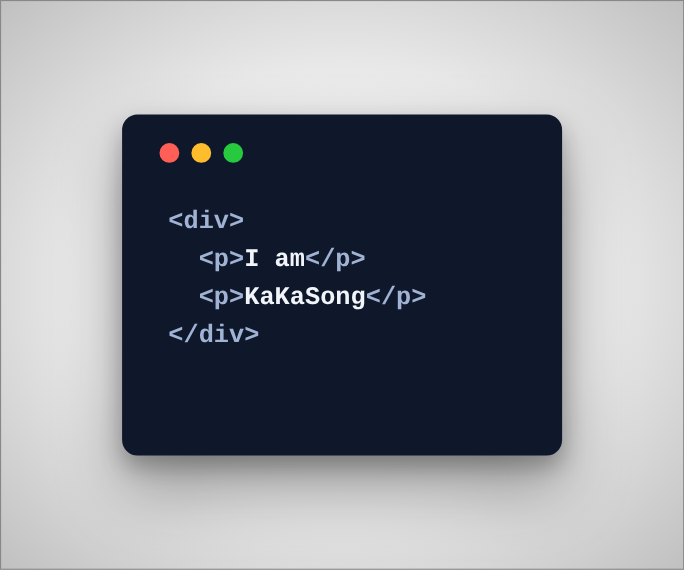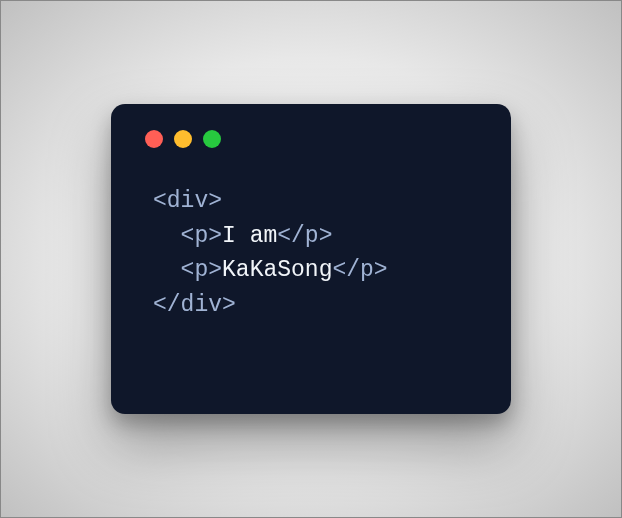--- a/index.html
+++ b/index.html
@@ -1,18 +1,19 @@
 <!DOCTYPE html>
 <html><head>
   <meta charset="utf-8">
   <style>
     * {
       margin: 0;
       padding: 0;
       box-sizing: border-box;
+      font-weight: bold;
     }
     body {
       width: 622px;
       height: 518px;
       background: radial-gradient(ellipse at center, #ffffff 0%, #e8e8e8 55%, #c0c0c0 100%);
       display: flex;
       align-items: center;
       justify-content: center;
       font-family: "SFMono-Regular", Consolas, "Liberation Mono", Menlo, Courier, monospace;
       border: 1px solid #888;

